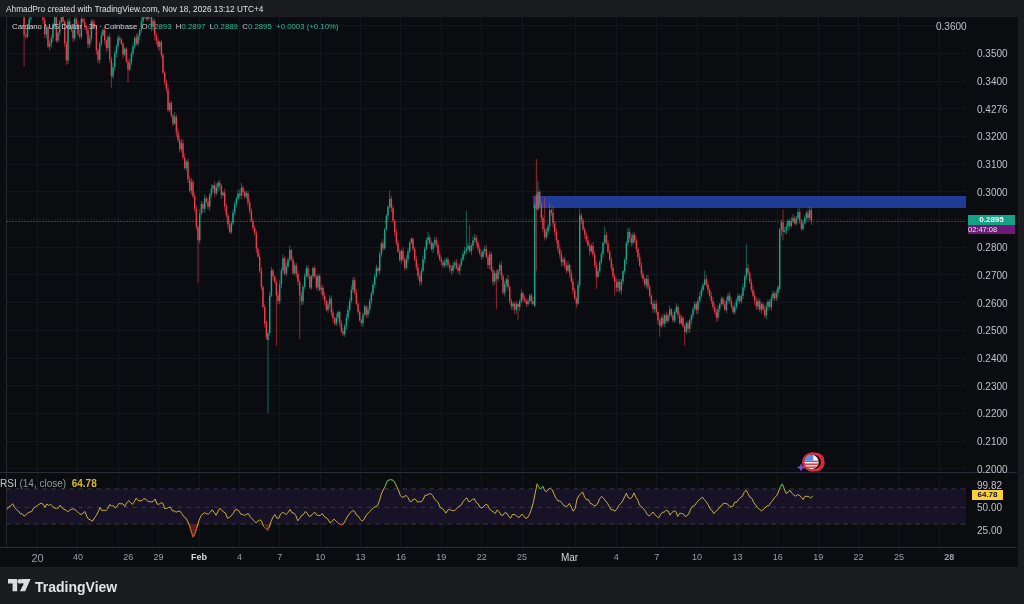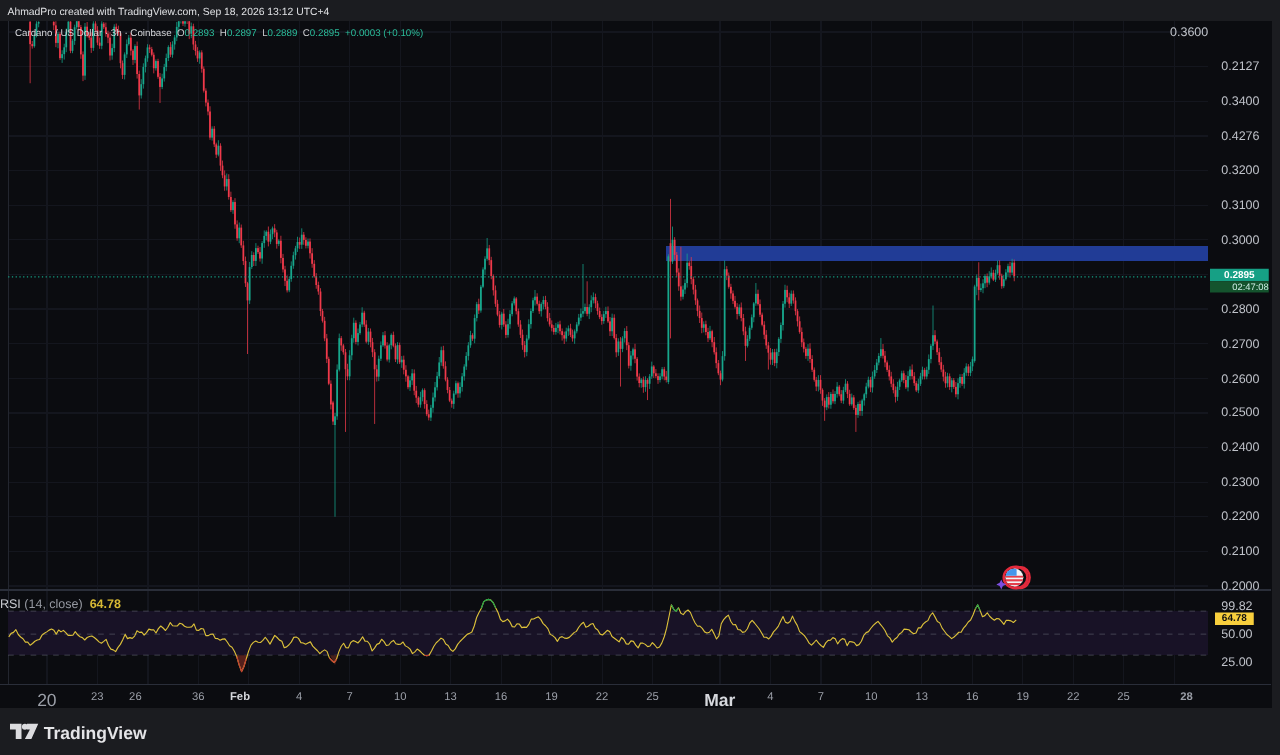--- a/index.html
+++ b/index.html
@@ -1005,68 +1005,68 @@
     <path d="M188,524.1 L191,530 L194,538 L197,528 L199,524.1 Z" fill="#55201c" shape-rendering="auto"></path>
     <path d="M264,524.1 L268,532 L271,524.1 Z" fill="#47201c" shape-rendering="auto"></path>
     <polyline points="7.0,509.5 8.9,506.7 10.8,505.9 12.7,503.7 14.6,507.6 16.5,509.6 18.4,511.0 20.3,513.7 22.2,513.7 24.1,516.2 26.0,514.8 27.9,513.0 29.8,512.0 31.7,511.6 33.6,508.1 35.5,506.6 37.4,505.5 39.3,504.1 41.2,503.2 43.1,504.2 45.0,507.3 46.9,504.0 48.8,505.5 50.7,504.3 52.6,506.1 54.5,508.3 56.4,508.3 58.3,508.2 60.2,505.3 62.1,507.8 64.0,509.4 65.9,510.1 67.8,512.0 69.7,510.0 71.6,509.2 73.5,508.8 75.4,510.0 77.3,511.6 79.2,513.5 81.1,514.6 83.0,513.1 84.9,511.5 86.8,516.4 88.7,519.3 90.6,519.9 92.5,521.3 94.4,517.9 96.3,515.5 98.2,511.8 100.1,507.5 102.0,510.9 103.9,510.1 105.8,510.7 107.7,508.9 109.6,504.6 111.5,505.9 113.4,505.7 115.3,508.1 117.2,506.1 119.1,503.3 121.0,503.9 122.9,503.8 124.8,506.4 126.7,502.9 128.6,500.8 130.5,502.4 132.4,504.4 134.3,501.8 136.2,498.1 138.1,500.6 140.0,500.8 141.9,500.7 143.8,498.6 145.7,499.2 147.6,501.0 149.5,501.8 151.4,501.8 153.3,501.5 155.2,499.1 157.1,504.1 159.0,504.3 160.9,502.8 162.8,503.2 164.7,508.5 166.6,508.5 168.5,507.4 170.4,507.2 172.3,510.8 174.2,510.9 176.1,512.2 178.0,511.3 179.9,511.1 181.8,513.6 183.7,516.6 185.6,517.8 187.5,521.0 189.4,525.3 191.3,531.9 193.2,537.1 195.1,533.4 197.0,527.1 198.9,520.9 200.8,516.1 202.7,513.9 204.6,512.8 206.5,513.8 208.4,514.0 210.3,512.3 212.2,509.8 214.1,512.3 216.0,515.3 217.9,511.7 219.8,508.3 221.7,510.0 223.6,512.1 225.5,513.0 227.4,518.2 229.3,517.5 231.2,515.8 233.1,513.5 235.0,509.9 236.9,509.6 238.8,510.7 240.7,514.1 242.6,514.4 244.5,515.4 246.4,514.4 248.3,513.5 250.2,516.9 252.1,518.8 254.0,520.6 255.9,522.9 257.8,521.1 259.7,519.9 261.6,521.1 263.5,526.3 265.4,528.4 267.3,530.0 269.2,527.3 271.1,521.3 273.0,517.0 274.9,514.6 276.8,518.1 278.7,518.3 280.6,514.0 282.5,512.5 284.4,513.2 286.3,514.4 288.2,512.3 290.1,509.4 292.0,512.9 293.9,513.0 295.8,515.4 297.7,520.8 299.6,518.5 301.5,515.5 303.4,514.7 305.3,511.4 307.2,513.3 309.1,516.4 311.0,516.0 312.9,513.6 314.8,512.3 316.7,515.0 318.6,515.5 320.5,515.3 322.4,513.6 324.3,516.7 326.2,517.7 328.1,519.3 330.0,522.9 331.9,521.5 333.8,519.2 335.7,520.6 337.6,522.5 339.5,524.2 341.4,524.6 343.3,524.1 345.2,520.8 347.1,517.0 349.0,514.2 350.9,512.5 352.8,510.5 354.7,511.6 356.6,515.2 358.5,516.4 360.4,519.6 362.3,521.1 364.2,519.1 366.1,515.5 368.0,513.2 369.9,511.3 371.8,509.4 373.7,507.5 375.6,506.7 377.5,505.6 379.4,500.8 381.3,494.0 383.2,490.0 385.1,486.6 387.0,481.3 388.9,480.1 390.8,479.5 392.7,480.1 394.6,482.2 396.5,486.2 398.4,489.9 400.3,495.4 402.2,497.3 404.1,496.7 406.0,495.3 407.9,497.5 409.8,501.3 411.7,501.6 413.6,499.0 415.5,499.3 417.4,502.1 419.3,501.7 421.2,501.9 423.1,499.5 425.0,495.3 426.9,495.2 428.8,494.2 430.7,493.5 432.6,495.5 434.5,498.9 436.4,500.6 438.3,502.9 440.2,507.5 442.1,508.5 444.0,510.1 445.9,513.1 447.8,510.0 449.7,509.3 451.6,510.5 453.5,510.7 455.4,509.9 457.3,508.1 459.2,506.1 461.1,505.1 463.0,501.8 464.9,499.4 466.8,497.8 468.7,501.8 470.6,501.0 472.5,499.4 474.4,498.8 476.3,502.6 478.2,504.0 480.1,507.3 482.0,508.0 483.9,506.2 485.8,504.3 487.7,505.2 489.6,509.2 491.5,510.6 493.4,512.0 495.3,513.5 497.2,509.9 499.1,511.6 501.0,515.1 502.9,515.3 504.8,512.7 506.7,513.1 508.6,516.1 510.5,518.3 512.4,514.5 514.3,514.5 516.2,515.5 518.1,517.3 520.0,516.8 521.9,514.1 523.8,516.0 525.7,518.4 527.6,517.6 529.5,514.3 531.4,509.4 533.3,502.5 535.2,493.2 537.1,483.8 539.0,487.5 540.9,488.9 542.8,486.2 544.7,490.6 546.6,491.7 548.5,489.3 550.4,488.0 552.3,489.9 554.2,494.5 556.1,498.4 558.0,501.0 559.9,500.9 561.8,502.7 563.7,505.5 565.6,506.4 567.5,505.8 569.4,503.4 571.3,507.1 573.2,511.2 575.1,508.7 577.0,499.0 578.9,495.7 580.8,493.6 582.7,492.1 584.6,497.0 586.5,499.8 588.4,499.6 590.3,503.6 592.2,503.9 594.1,505.9 596.0,505.4 597.9,503.0 599.8,498.4 601.7,496.3 603.6,498.4 605.5,500.8 607.4,503.2 609.3,506.4 611.2,509.8 613.1,509.8 615.0,511.2 616.9,508.9 618.8,505.5 620.7,503.5 622.6,501.1 624.5,497.0 626.4,493.2 628.3,497.7 630.2,498.6 632.1,497.2 634.0,492.9 635.9,497.1 637.8,500.3 639.7,505.3 641.6,506.8 643.5,508.5 645.4,511.2 647.3,514.5 649.2,516.1 651.1,514.2 653.0,512.0 654.9,514.5 656.8,516.4 658.7,517.9 660.6,514.3 662.5,512.3 664.4,512.1 666.3,510.1 668.2,511.0 670.1,515.1 672.0,512.4 673.9,510.9 675.8,511.5 677.7,516.5 679.6,513.2 681.5,513.5 683.4,514.0 685.3,516.5 687.2,515.7 689.1,513.0 691.0,508.4 692.9,506.1 694.8,505.3 696.7,502.6 698.6,500.3 700.5,498.6 702.4,497.1 704.3,499.5 706.2,501.8 708.1,504.6 710.0,508.7 711.9,510.3 713.8,513.7 715.7,511.4 717.6,510.0 719.5,507.2 721.4,505.9 723.3,503.3 725.2,503.5 727.1,503.8 729.0,505.6 730.9,507.0 732.8,506.4 734.7,502.2 736.6,502.3 738.5,499.3 740.4,497.6 742.3,496.5 744.2,492.4 746.1,490.2 748.0,493.5 749.9,497.2 751.8,498.3 753.7,502.5 755.6,505.0 757.5,507.6 759.4,509.1 761.3,510.9 763.2,509.6 765.1,507.9 767.0,505.8 768.9,505.8 770.8,502.5 772.7,500.4 774.6,497.6 776.5,496.0 778.4,492.0 780.3,487.0 782.2,483.9 784.1,488.5 786.0,493.4 787.9,492.5 789.8,490.2 791.7,493.0 793.6,494.8 795.5,496.2 797.4,494.8 799.3,495.1 801.2,497.1 803.1,499.5 805.0,496.2 806.9,496.3 808.8,496.7 810.7,498.0 812.6,496.3 813.0,496.0" fill="none" stroke="#dcc13a" stroke-width="0.9" shape-rendering="auto" stroke-linejoin="round"></polyline>
     <polyline points="385.1,486.6 387.0,481.3 388.9,480.1 390.8,479.5 392.7,480.1 394.6,482.2 396.5,486.2" fill="none" stroke="#1fa34a" stroke-width="0.9" shape-rendering="auto"></polyline>
     <polyline points="537.1,483.8 539.0,487.5 540.9,488.9 542.8,486.2" fill="none" stroke="#1fa34a" stroke-width="0.9" shape-rendering="auto"></polyline>
     <polyline points="780.3,487.0 782.2,483.9 784.1,488.5" fill="none" stroke="#1fa34a" stroke-width="0.9" shape-rendering="auto"></polyline>
     <polyline points="189.4,525.3 191.3,531.9 193.2,537.1 195.1,533.4 197.0,527.1" fill="none" stroke="#c23b32" stroke-width="0.9" shape-rendering="auto"></polyline>
     <polyline points="263.5,526.3 265.4,528.4 267.3,530.0 269.2,527.3" fill="none" stroke="#c23b32" stroke-width="0.9" shape-rendering="auto"></polyline>
     <polyline points="339.5,524.2 341.4,524.6 343.3,524.1" fill="none" stroke="#c23b32" stroke-width="0.9" shape-rendering="auto"></polyline>
   </svg>
-<div class="abs" style="left:6px;top:4px;font-size:8.3px;color:#dfe0e3;letter-spacing:0px">AhmadPro created with TradingView.com, Sep 18, 2026 13:12 UTC+4</div>
+<div class="abs" style="left:6px;top:4px;font-size:8.3px;color:#dfe0e3;letter-spacing:0px">AhmadPro created with TradingView.com, Nov 18, 2026 13:12 UTC+4</div>
 <div class="abs" style="left:12px;top:21.5px;font-size:7.8px;color:#d5d6da">Cardano / US Dollar · 3h · Coinbase&nbsp;&nbsp;<span style="color:#c9cacd">O</span><span style="color:#2bbc9a">0.2893</span>&nbsp;&nbsp;<span style="color:#c9cacd">H</span><span style="color:#2bbc9a">0.2897</span>&nbsp;&nbsp;<span style="color:#c9cacd">L</span><span style="color:#2bbc9a">0.2889</span>&nbsp;&nbsp;<span style="color:#c9cacd">C</span><span style="color:#2bbc9a">0.2895</span>&nbsp;&nbsp;<span style="color:#2bbc9a">+0.0003 (+0.10%)</span></div>
 <div class="abs" style="left:0;top:478px;font-size:10px;color:#c8cad0">RSI <span style="color:#9598a1">(14, close)</span>&nbsp;&nbsp;<span style="color:#d8ba35;font-weight:bold">64.78</span></div>
 <div class="abs" style="left:936px;top:20.6px;font-size:10px;color:#bfc2c9">0.3600</div>
-<div class="abs" style="left:977px;top:48.3px;font-size:10px;color:#bfc2c9">0.2127</div>
+<div class="abs" style="left:977px;top:48.3px;font-size:10px;color:#bfc2c9">0.3500</div>
 <div class="abs" style="left:977px;top:76.0px;font-size:10px;color:#bfc2c9">0.3400</div>
 <div class="abs" style="left:977px;top:103.7px;font-size:10px;color:#bfc2c9">0.4276</div>
 <div class="abs" style="left:977px;top:131.4px;font-size:10px;color:#bfc2c9">0.3200</div>
 <div class="abs" style="left:977px;top:159.1px;font-size:10px;color:#bfc2c9">0.3100</div>
 <div class="abs" style="left:977px;top:186.8px;font-size:10px;color:#bfc2c9">0.3000</div>
 <div class="abs" style="left:977px;top:214.5px;font-size:10px;color:#bfc2c9">0.2900</div>
 <div class="abs" style="left:977px;top:242.2px;font-size:10px;color:#bfc2c9">0.2800</div>
 <div class="abs" style="left:977px;top:269.9px;font-size:10px;color:#bfc2c9">0.2700</div>
 <div class="abs" style="left:977px;top:297.6px;font-size:10px;color:#bfc2c9">0.2600</div>
 <div class="abs" style="left:977px;top:325.3px;font-size:10px;color:#bfc2c9">0.2500</div>
 <div class="abs" style="left:977px;top:353.0px;font-size:10px;color:#bfc2c9">0.2400</div>
 <div class="abs" style="left:977px;top:380.7px;font-size:10px;color:#bfc2c9">0.2300</div>
 <div class="abs" style="left:977px;top:408.4px;font-size:10px;color:#bfc2c9">0.2200</div>
 <div class="abs" style="left:977px;top:436.1px;font-size:10px;color:#bfc2c9">0.2100</div>
 <div class="abs" style="left:977px;top:463.8px;font-size:10px;color:#bfc2c9">0.2000</div>
 <div class="abs" style="left:977px;top:479.6px;font-size:10px;color:#bfc2c9">99.82</div>
 <div class="abs" style="left:977px;top:502.3px;font-size:10px;color:#bfc2c9">50.00</div>
 <div class="abs" style="left:977px;top:525.0px;font-size:10px;color:#bfc2c9">25.00</div>
-<div class="abs" style="left:22.5px;top:551.5px;width:30px;text-align:center;font-size:14px;font-weight:normal;color:#9b9fa8">20</div>
-<div class="abs" style="left:62.9px;top:551.5px;width:30px;text-align:center;font-size:9px;font-weight:normal;color:#9b9fa8">23</div>
-<div class="abs" style="left:103.3px;top:551.5px;width:30px;text-align:left;font-size:9px;font-weight:normal;color:#9b9fa8">26</div>
-<div class="abs" style="left:143.6px;top:551.5px;width:30px;text-align:center;font-size:9px;font-weight:normal;color:#9b9fa8">36</div>
-<div class="abs" style="left:184.0px;top:551.5px;width:30px;text-align:left;font-size:9px;font-weight:bold;color:#d6d8dd">Feb</div>
+<div class="abs" style="left:22.5px;top:551.5px;width:30px;text-align:center;font-size:11px;font-weight:normal;color:#9b9fa8">20</div>
+<div class="abs" style="left:62.9px;top:551.5px;width:30px;text-align:center;font-size:9px;font-weight:normal;color:#9b9fa8">40</div>
+<div class="abs" style="left:103.3px;top:551.5px;width:30px;text-align:right;font-size:9px;font-weight:normal;color:#9b9fa8">26</div>
+<div class="abs" style="left:143.6px;top:551.5px;width:30px;text-align:center;font-size:9px;font-weight:normal;color:#9b9fa8">29</div>
+<div class="abs" style="left:184.0px;top:551.5px;width:30px;text-align:center;font-size:9px;font-weight:bold;color:#d6d8dd">Feb</div>
 <div class="abs" style="left:224.4px;top:551.5px;width:30px;text-align:center;font-size:9px;font-weight:normal;color:#9b9fa8">4</div>
 <div class="abs" style="left:264.8px;top:551.5px;width:30px;text-align:center;font-size:9px;font-weight:normal;color:#9b9fa8">7</div>
 <div class="abs" style="left:305.2px;top:551.5px;width:30px;text-align:center;font-size:9px;font-weight:normal;color:#9b9fa8">10</div>
 <div class="abs" style="left:345.5px;top:551.5px;width:30px;text-align:center;font-size:9px;font-weight:normal;color:#9b9fa8">13</div>
 <div class="abs" style="left:385.9px;top:551.5px;width:30px;text-align:center;font-size:9px;font-weight:normal;color:#9b9fa8">16</div>
 <div class="abs" style="left:426.3px;top:551.5px;width:30px;text-align:center;font-size:9px;font-weight:normal;color:#9b9fa8">19</div>
 <div class="abs" style="left:466.7px;top:551.5px;width:30px;text-align:center;font-size:9px;font-weight:normal;color:#9b9fa8">22</div>
 <div class="abs" style="left:507.1px;top:551.5px;width:30px;text-align:center;font-size:9px;font-weight:normal;color:#9b9fa8">25</div>
-<div class="abs" style="left:560.9px;top:551.5px;width:30px;text-align:center;font-size:14px;font-weight:bold;color:#d6d8dd">Mar</div>
+<div class="abs" style="left:560.9px;top:551.5px;width:30px;font-size:10px;font-weight:normal;color:#d6d8dd">Mar</div>
 <div class="abs" style="left:601.3px;top:551.5px;width:30px;text-align:center;font-size:9px;font-weight:normal;color:#9b9fa8">4</div>
 <div class="abs" style="left:641.7px;top:551.5px;width:30px;text-align:center;font-size:9px;font-weight:normal;color:#9b9fa8">7</div>
 <div class="abs" style="left:682.0px;top:551.5px;width:30px;text-align:center;font-size:9px;font-weight:normal;color:#9b9fa8">10</div>
 <div class="abs" style="left:722.4px;top:551.5px;width:30px;text-align:center;font-size:9px;font-weight:normal;color:#9b9fa8">13</div>
 <div class="abs" style="left:762.8px;top:551.5px;width:30px;text-align:center;font-size:9px;font-weight:normal;color:#9b9fa8">16</div>
 <div class="abs" style="left:803.2px;top:551.5px;width:30px;text-align:center;font-size:9px;font-weight:normal;color:#9b9fa8">19</div>
 <div class="abs" style="left:843.6px;top:551.5px;width:30px;text-align:center;font-size:9px;font-weight:normal;color:#9b9fa8">22</div>
 <div class="abs" style="left:883.9px;top:551.5px;width:30px;text-align:center;font-size:9px;font-weight:normal;color:#9b9fa8">25</div>
 <div class="abs" style="left:924.3px;top:551.5px;width:30px;text-align:right;font-size:9px;font-weight:bold;color:#9b9fa8">28</div>
 <div class="abs" style="left:968px;top:214.5px;width:47px;height:10px;background:#16a085;color:#fff;font-size:8px;font-weight:bold;text-align:center;line-height:10px">0.2895</div>
-<div class="abs" style="left:968px;top:224.5px;width:47px;height:9px;background:#14532d;color:#cfeee6;font-size:7.5px;text-align:right;line-height:9px">02:47:08</div>
+<div class="abs" style="left:968px;top:224.5px;width:47px;height:9px;background:#701a75;color:#cfeee6;font-size:7.5px;text-align:left;line-height:9px">02:47:08</div>
 <div class="abs" style="left:972px;top:489.5px;width:31px;height:10px;background:#f8cf3d;color:#111;font-size:8px;font-weight:bold;text-align:center;line-height:10px">64.78</div>
 <svg class="abs" style="left:797px;top:450px" width="32" height="26" viewBox="0 0 32 26">
 <ellipse cx="15.5" cy="12" rx="9.5" ry="8.6" fill="none" stroke="#e32a3c" stroke-width="2.1"></ellipse>
 <ellipse cx="19.5" cy="12" rx="7.3" ry="8.4" fill="none" stroke="#e32a3c" stroke-width="1.8"></ellipse>
 <circle cx="14.5" cy="12" r="7.2" fill="#f3f4f6"></circle>
 <g clip-path="url(#fc)">
       <clipPath id="fc">
         <circle cx="14.5" cy="12" r="7.2"></circle>
       </clipPath>
 <rect x="7" y="13.4" width="15" height="1.7" fill="#e53e4a"></rect>

